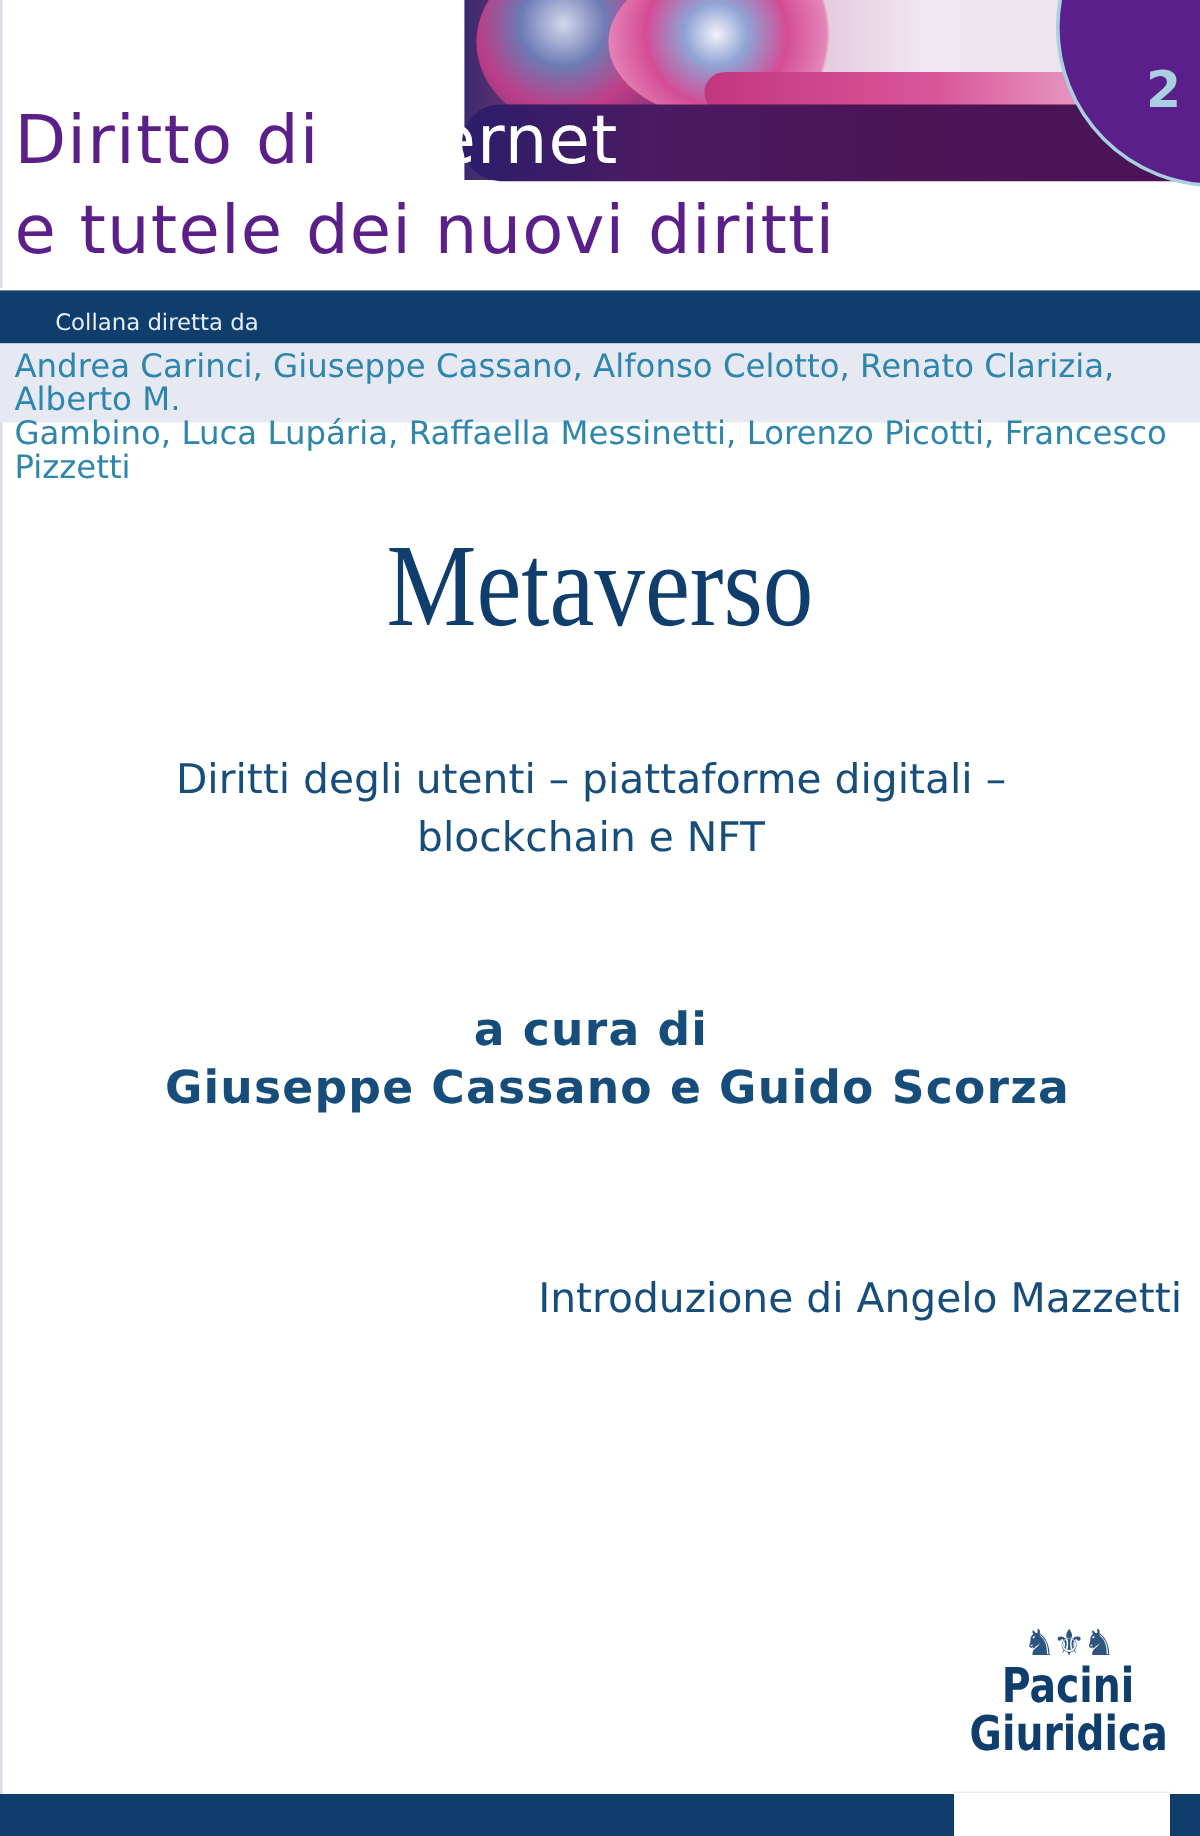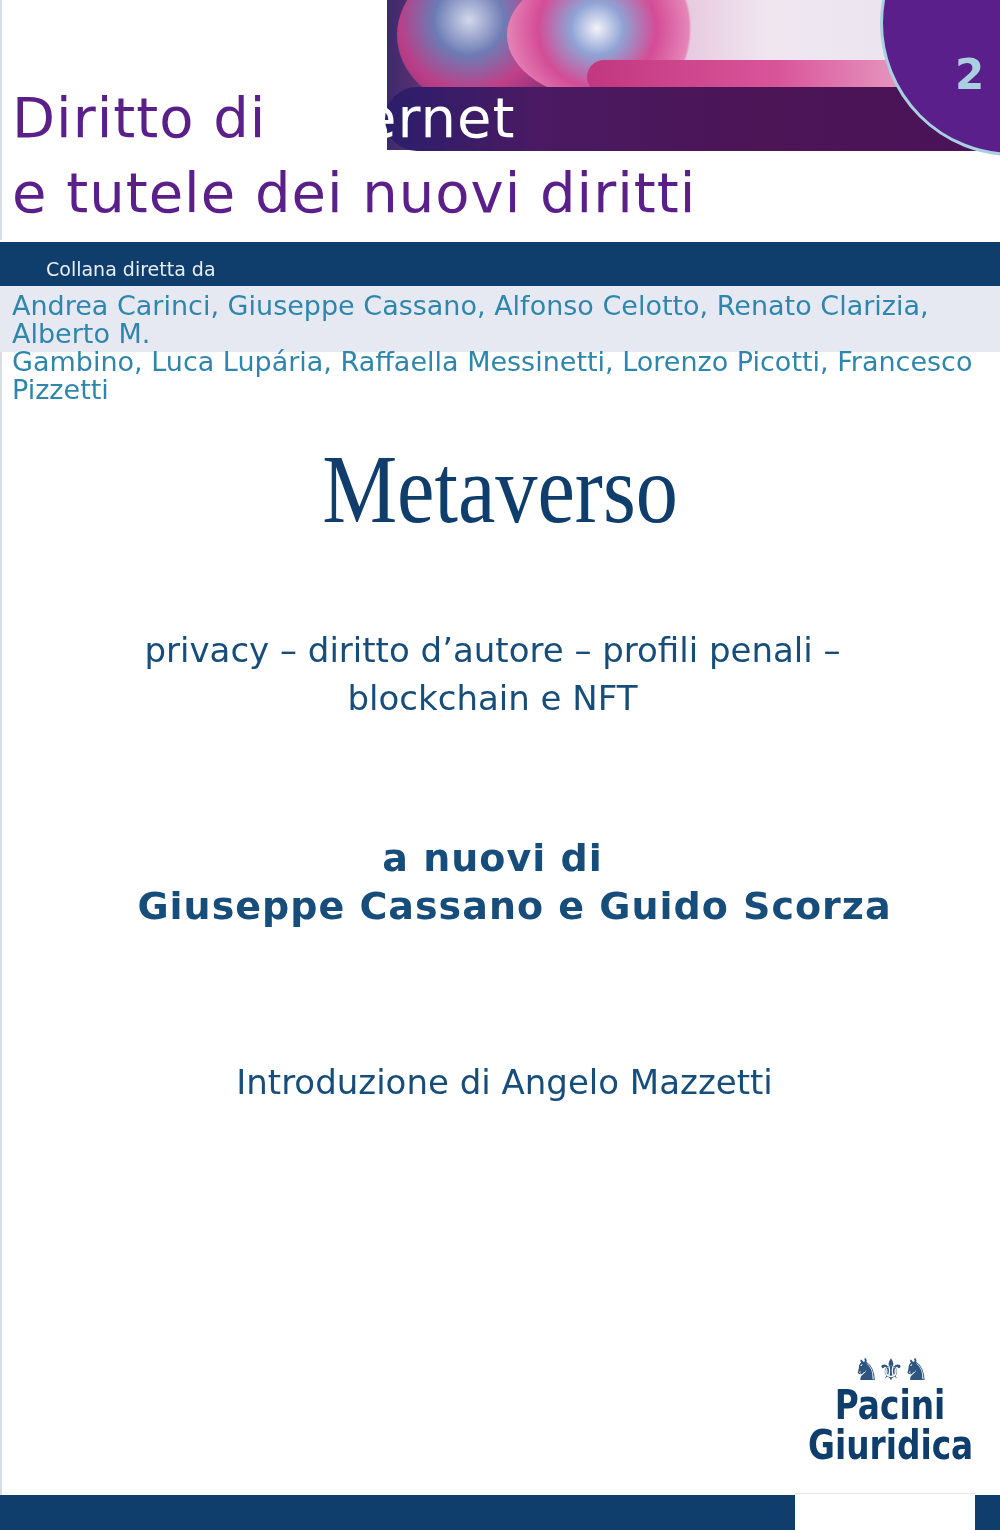--- a/index.html
+++ b/index.html
@@ -58,21 +58,21 @@
       position: absolute; left: 0; width: 985px; top: 626px; text-align: center;
       font-size: 34px; line-height: 48px; color: #174d7a;
     }
     .editor-label, .editors {
       position: absolute; left: 0; width: 985px; text-align: center; font-weight: bold; color: #174d7a;
       font-size: 38px; letter-spacing: 1px;
     }
     .editor-label { top: 836px; }
     .editors { top: 884px; padding-left: 22px; }
     .intro {
-      position: absolute; left: 12px; width: 985px; top: 1062px; text-align: center;
+      position: absolute; left: 0; width: 985px; top: 1062px; text-align: right;
       font-size: 34px; color: #174d7a;
     }
 
     .publisher { position: absolute; left: 790px; top: 1355px; width: 200px; text-align: center; color: #0f3e6c; }
     .publisher .crest { font-size: 30px; line-height: 30px; color: #2d5580; letter-spacing: -2px; }
     .publisher .p1, .publisher .p2 {
       font-family: "DejaVu Sans", sans-serif; font-weight: bold; font-size: 40px; line-height: 40px;
       transform: scaleX(0.82); transform-origin: center;
     }
 
@@ -104,24 +104,24 @@
 <div class="dir-band"></div>
 <div class="dir-label">Collana diretta da</div>
 <div class="dir-names-bg"></div>
 <div class="dir-names">
   <div>Andrea Carinci, Giuseppe Cassano, Alfonso Celotto, Renato Clarizia, Alberto M.</div>
   <div>Gambino, Luca Lupária, Raffaella Messinetti, Lorenzo Picotti, Francesco Pizzetti</div>
 </div>
 
 <div class="book-title">Metaverso</div>
 <div class="subtitle">
-  <div>privacy – diritto d’autore – profili penali –</div>
+  <div>Diritti degli utenti – piattaforme digitali –</div>
   <div>blockchain e NFT</div>
 </div>
-<div class="editor-label">a nuovi di</div>
+<div class="editor-label">a cura di</div>
 <div class="editors">Giuseppe Cassano e Guido Scorza</div>
 <div class="intro">Introduzione di Angelo Mazzetti</div>
 
 <div class="publisher">
   <div class="crest">♞⚜♞</div>
   <div class="p1">Pacini</div>
   <div class="p2">Giuridica</div>
 </div>
 
 <div class="bottom-bar left"></div>

